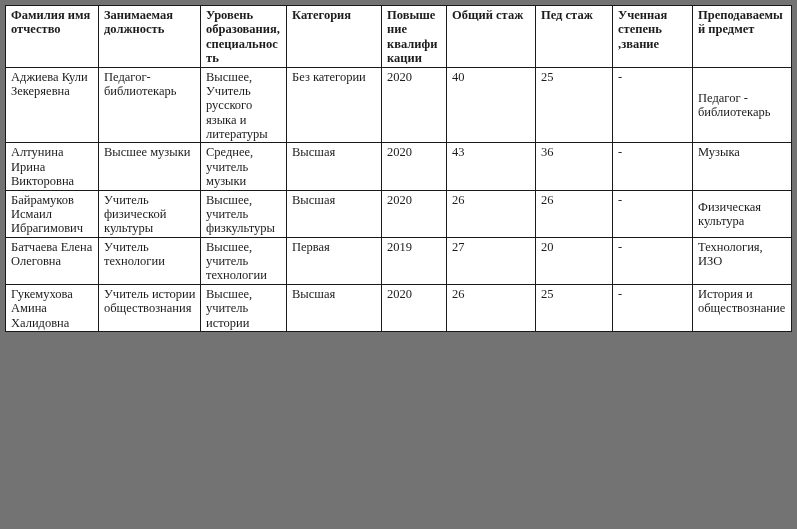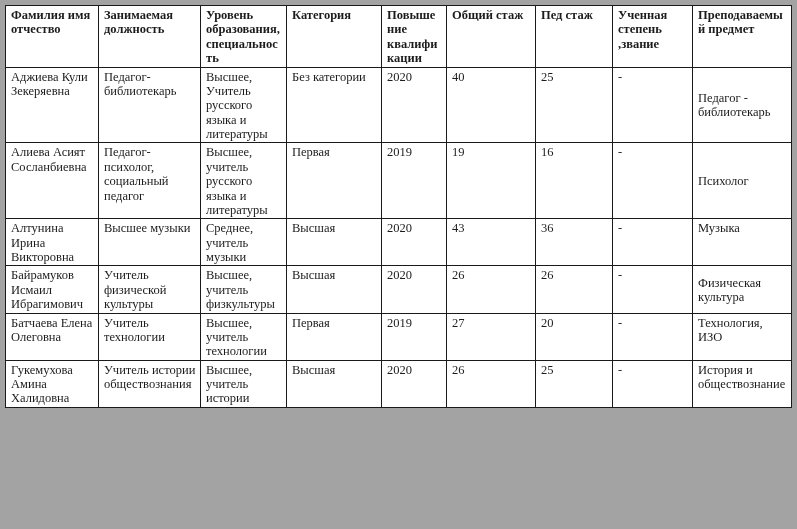--- a/index.html
+++ b/index.html
@@ -4,21 +4,21 @@
 <style>
   html, body {
     margin: 0;
     padding: 0;
     background: #ffffff;
   }
   .page {
     position: relative;
     width: 797px;
     height: 529px;
-    background: #a3a3a3;
+    background: #737373;
     overflow: hidden;
     font-family: "Liberation Serif", "DejaVu Serif", serif;
     color: #1c1c1c;
   }
   table.doc-table {
     position: absolute;
     left: 5px;
     top: 5px;
     width: 786px;
     border-collapse: collapse;
@@ -88,31 +88,20 @@
           <td>Аджиева Кули Зекеряевна</td>
           <td>Педагог-библиотекарь</td>
           <td>Высшее, Учитель русского языка и литературы</td>
           <td>Без категории</td>
           <td>2020</td>
           <td>40</td>
           <td>25</td>
           <td>-</td>
           <td class="vmid">Педагог - библиотекарь</td>
         </tr>
-        <tr style="height: 72px;">
-          <td>Алиева Асият Сосланбиевна</td>
-          <td>Педагог-психолог, социальный педагог</td>
-          <td>Высшее, учитель русского языка и литературы</td>
-          <td>Первая</td>
-          <td>2019</td>
-          <td>19</td>
-          <td>16</td>
-          <td>-</td>
-          <td class="vmid">Психолог</td>
-        </tr>
         <tr style="height: 42px;">
           <td>Алтунина Ирина Викторовна</td>
           <td>Высшее музыки</td>
           <td>Среднее, учитель музыки</td>
           <td>Высшая</td>
           <td>2020</td>
           <td>43</td>
           <td>36</td>
           <td>-</td>
           <td>Музыка</td>

